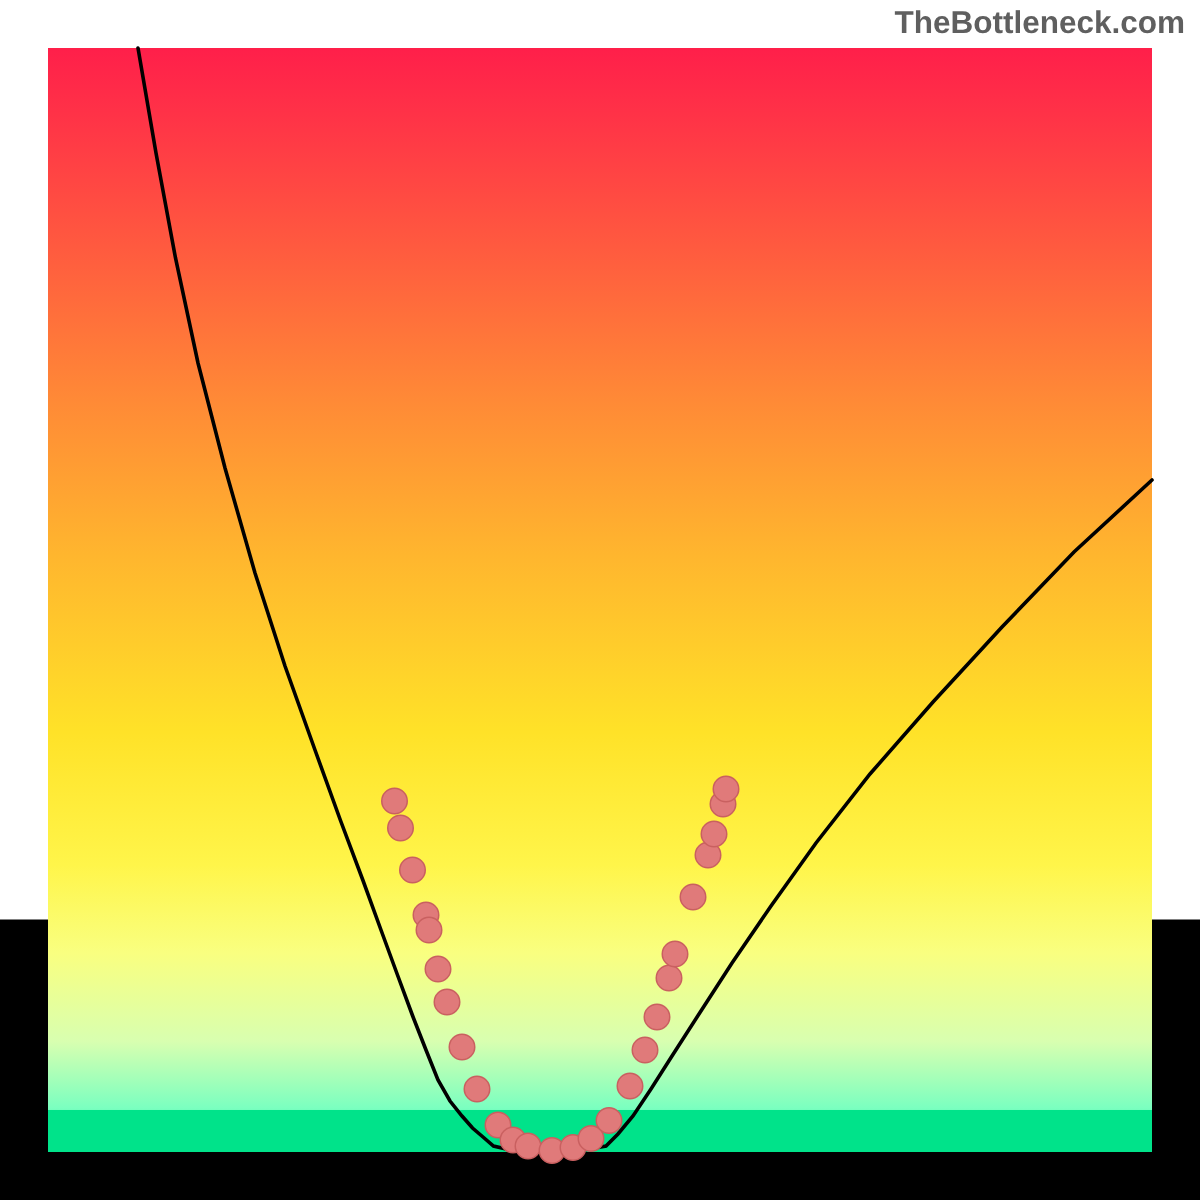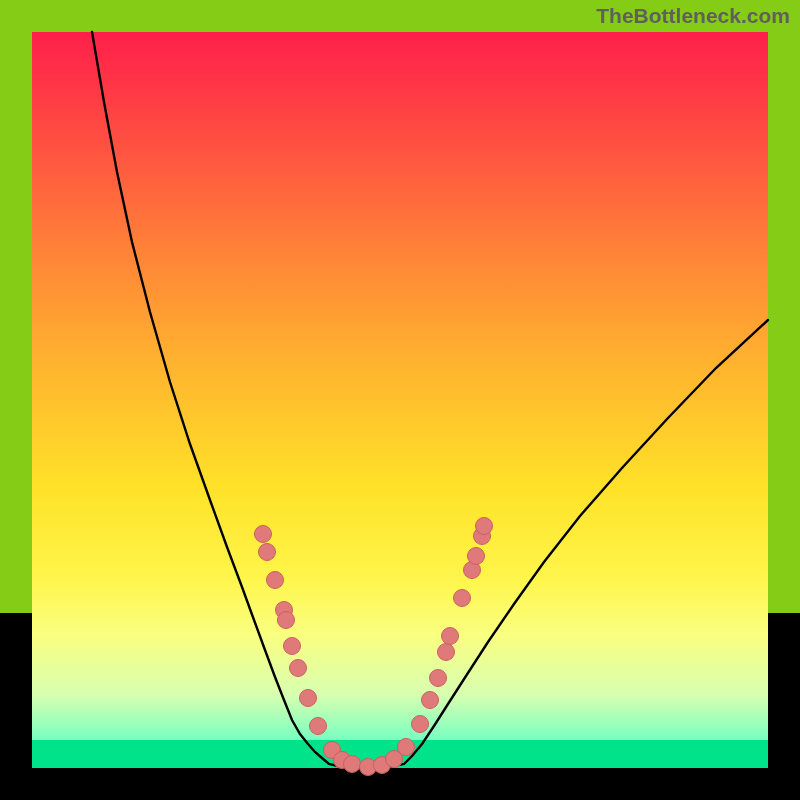--- a/index.html
+++ b/index.html
@@ -9,21 +9,21 @@
     height: 800px;
     background: #000;
     overflow: hidden;
   }
   .frame {
     position: absolute;
     left: 0;
     top: 0;
     width: 800px;
     height: 613px;
-    background: #84cc16;
+    background: #ffffff;
   }
   .plot {
     position: absolute;
     left: 32px;
     top: 32px;
     width: 736px;
     height: 736px;
     background: linear-gradient(to bottom,
       #ff1f4a 0%,
       #ff3247 6%,

